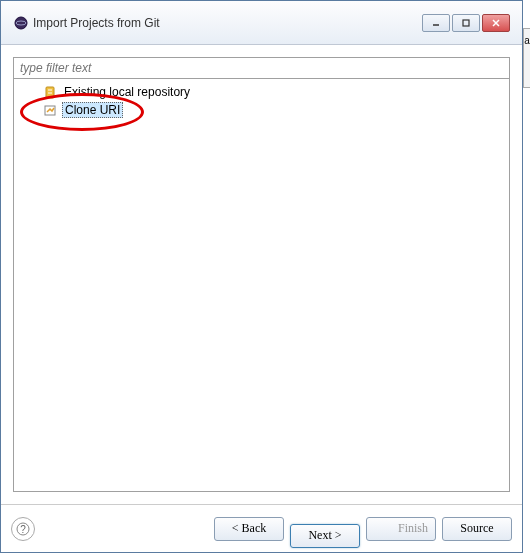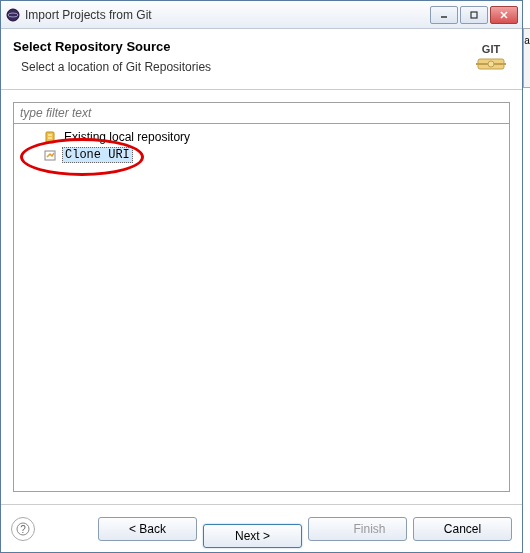--- a/index.html
+++ b/index.html
@@ -1,48 +1,48 @@
 <!DOCTYPE html>
 <html><head>
   <meta charset="utf-8">
   <style>
     * { box-sizing: border-box; margin: 0; padding: 0; }
     body { font-family: "Segoe UI", Tahoma, sans-serif; font-size: 12px; background: #fff; width: 530px; height: 553px; position: relative; }
     
     .window { width: 523px; height: 553px; border: 1px solid #5a7ba0; background: #fff; display: flex; flex-direction: column; position: relative; }
     
-    .titlebar { height: 28px; background: linear-gradient(#fdfdfe, #e8eef6); border-bottom: 1px solid #c0c8d4; display: flex; align-items: center; padding: 0 4px; }
+    .titlebar { height: 44px; background: linear-gradient(#fdfdfe, #e8eef6); border-bottom: 1px solid #c0c8d4; display: flex; align-items: center; padding: 0 12px; }
     .titlebar-icon { width: 16px; height: 16px; margin-right: 4px; display: flex; align-items: center; justify-content: center; }
     .titlebar-text { flex: 1; font-size: 12px; color: #333; }
     .win-controls { display: flex; gap: 2px; }
     .win-btn { width: 28px; height: 18px; border: 1px solid #8a9db3; border-radius: 2px; background: linear-gradient(#f5f8fc, #dce5f1); display: flex; align-items: center; justify-content: center; font-size: 10px; cursor: pointer; }
     .win-btn.close { background: linear-gradient(#f0a0a0, #d65050); border-color: #a04040; color: #fff; font-weight: bold; }
     
     .header { padding: 10px 12px 12px 12px; background: #fff; border-bottom: 1px solid #ccc; display: flex; align-items: flex-start; }
     .header-text { flex: 1; }
     .header-title { font-size: 13px; font-weight: bold; color: #000; margin-bottom: 6px; }
     .header-subtitle { font-size: 12px; color: #333; margin-left: 8px; }
     .header-icon { width: 38px; height: 38px; margin-left: 8px; }
     
     .content { flex: 1; padding: 12px; display: flex; flex-direction: column; }
     .filter-input { width: 100%; height: 22px; border: 1px solid #a0a0a0; padding: 2px 6px; font-size: 12px; color: #b91c1c; font-style: italic; background: #fff; }
     .tree-area { flex: 1; border: 1px solid #a0a0a0; border-top: none; background: #fff; padding: 4px 0; position: relative; }
     .tree-item { display: flex; align-items: center; height: 18px; padding: 0 4px 0 28px; font-size: 12px; cursor: pointer; }
     .tree-item.selected { }
-    .tree-item.selected .item-label { background: #cce8ff; border: 1px dotted #666; padding: 0 2px; font-family: Liberation Mono, monospace; }
+    .tree-item.selected .item-label { background: #cce8ff; border: 1px dotted #666; padding: 0 2px; }
     .tree-icon { width: 16px; height: 16px; margin-right: 4px; display: flex; align-items: center; justify-content: center; }
     .item-label { padding: 0 2px; }
     
     .circle-annotation { position: absolute; border: 3px solid #d00; border-radius: 50%; pointer-events: none; }
     
     .watermark { position: absolute; top: 50%; left: 50%; transform: translate(-50%, -50%); color: #ddd; font-size: 16px; font-family: serif; pointer-events: none; }
     
     .button-bar { height: 48px; border-top: 1px solid #ccc; display: flex; align-items: center; padding: 0 10px; gap: 6px; }
     .help-btn { width: 24px; height: 24px; border: 1px solid #aaa; border-radius: 50%; display: flex; align-items: center; justify-content: center; font-size: 14px; color: #555; cursor: pointer; margin-right: auto; background: #fff; }
-    .btn { width: 99px; height: 24px; border: 1px solid #8a9db3; border-radius: 3px; background: linear-gradient(#fdfdfe, #e4ebf4); font-size: 12px; cursor: pointer; }
+    .btn { width: 70px; height: 24px; border: 1px solid #8a9db3; border-radius: 3px; background: linear-gradient(#fdfdfe, #e4ebf4); font-size: 12px; cursor: pointer; font-family: Liberation Serif, serif; }
     .btn.default { border: 1px solid #3c7fb1; box-shadow: 0 0 2px rgba(60,127,177,0.5); margin-top: 14px; }
     .btn:disabled { color: #999; cursor: default; padding-left: 24px; }
     
     .edge-strip { position: absolute; right: 0; top: 28px; width: 7px; height: 60px; border-left: 1px solid #aaa; border-top: 1px solid #aaa; border-bottom: 1px solid #aaa; background: #f4f4f4; display: flex; align-items: flex-start; justify-content: center; font-size: 10px; padding-top: 6px; }
   </style>
 </head>
 <body>
 
 <div class="window">
 
@@ -67,34 +67,20 @@
       </div>
       <div class="win-btn close">
         <svg width="10" height="10">
             <line x1="2" y1="2" x2="8" y2="8" stroke="#fff" stroke-width="1.5"></line>
             <line x1="8" y1="2" x2="2" y2="8" stroke="#fff" stroke-width="1.5"></line>
           </svg>
       </div>
     </div>
   </div>
 
-  <div class="header">
-    <div class="header-text">
-      <div class="header-title">Select Repository Source</div>
-      <div class="header-subtitle">Select a location of Git Repositories</div>
-    </div>
-    <div class="header-icon">
-      <svg width="38" height="38" viewBox="0 0 38 38">
-        <text x="19" y="14" text-anchor="middle" font-size="11" font-weight="bold" fill="#404040" font-family="Arial">GIT</text>
-        <rect x="6" y="20" width="26" height="10" rx="2" fill="#f0d080" stroke="#c0a050"></rect>
-        <line x1="4" y1="25" x2="34" y2="25" stroke="#c0a050" stroke-width="2"></line>
-        <circle cx="19" cy="25" r="3" fill="#f0e0a0" stroke="#c0a050"></circle>
-      </svg>
-    </div>
-  </div>
 
   <div class="content">
     <input class="filter-input" type="text" placeholder="type filter text" style="">
     <div class="tree-area">
 
       <div class="tree-item">
         <span class="tree-icon">
           <svg width="14" height="14">
               <rect x="3" y="2" width="8" height="11" rx="1" fill="#f0c040" stroke="#c09020"></rect>
               <line x1="5" y1="5" x2="9" y2="5" stroke="#fff"></line>
@@ -122,20 +108,20 @@
   <div class="button-bar">
     <div class="help-btn">
       <svg width="14" height="14">
           <circle cx="7" cy="7" r="6" fill="none" stroke="#888" stroke-width="1"></circle>
           <text x="7" y="11" text-anchor="middle" font-size="10" fill="#666">?</text>
         </svg>
     </div>
     <button class="btn">&lt; Back</button>
     <button class="btn default">Next &gt;</button>
     <button class="btn" disabled="">Finish</button>
-    <button class="btn">Cancel</button>
+    <button class="btn">Source</button>
   </div>
 
 </div>
 
 <div class="edge-strip">
     <span>a</span>
   </div>
 
 </body></html>

